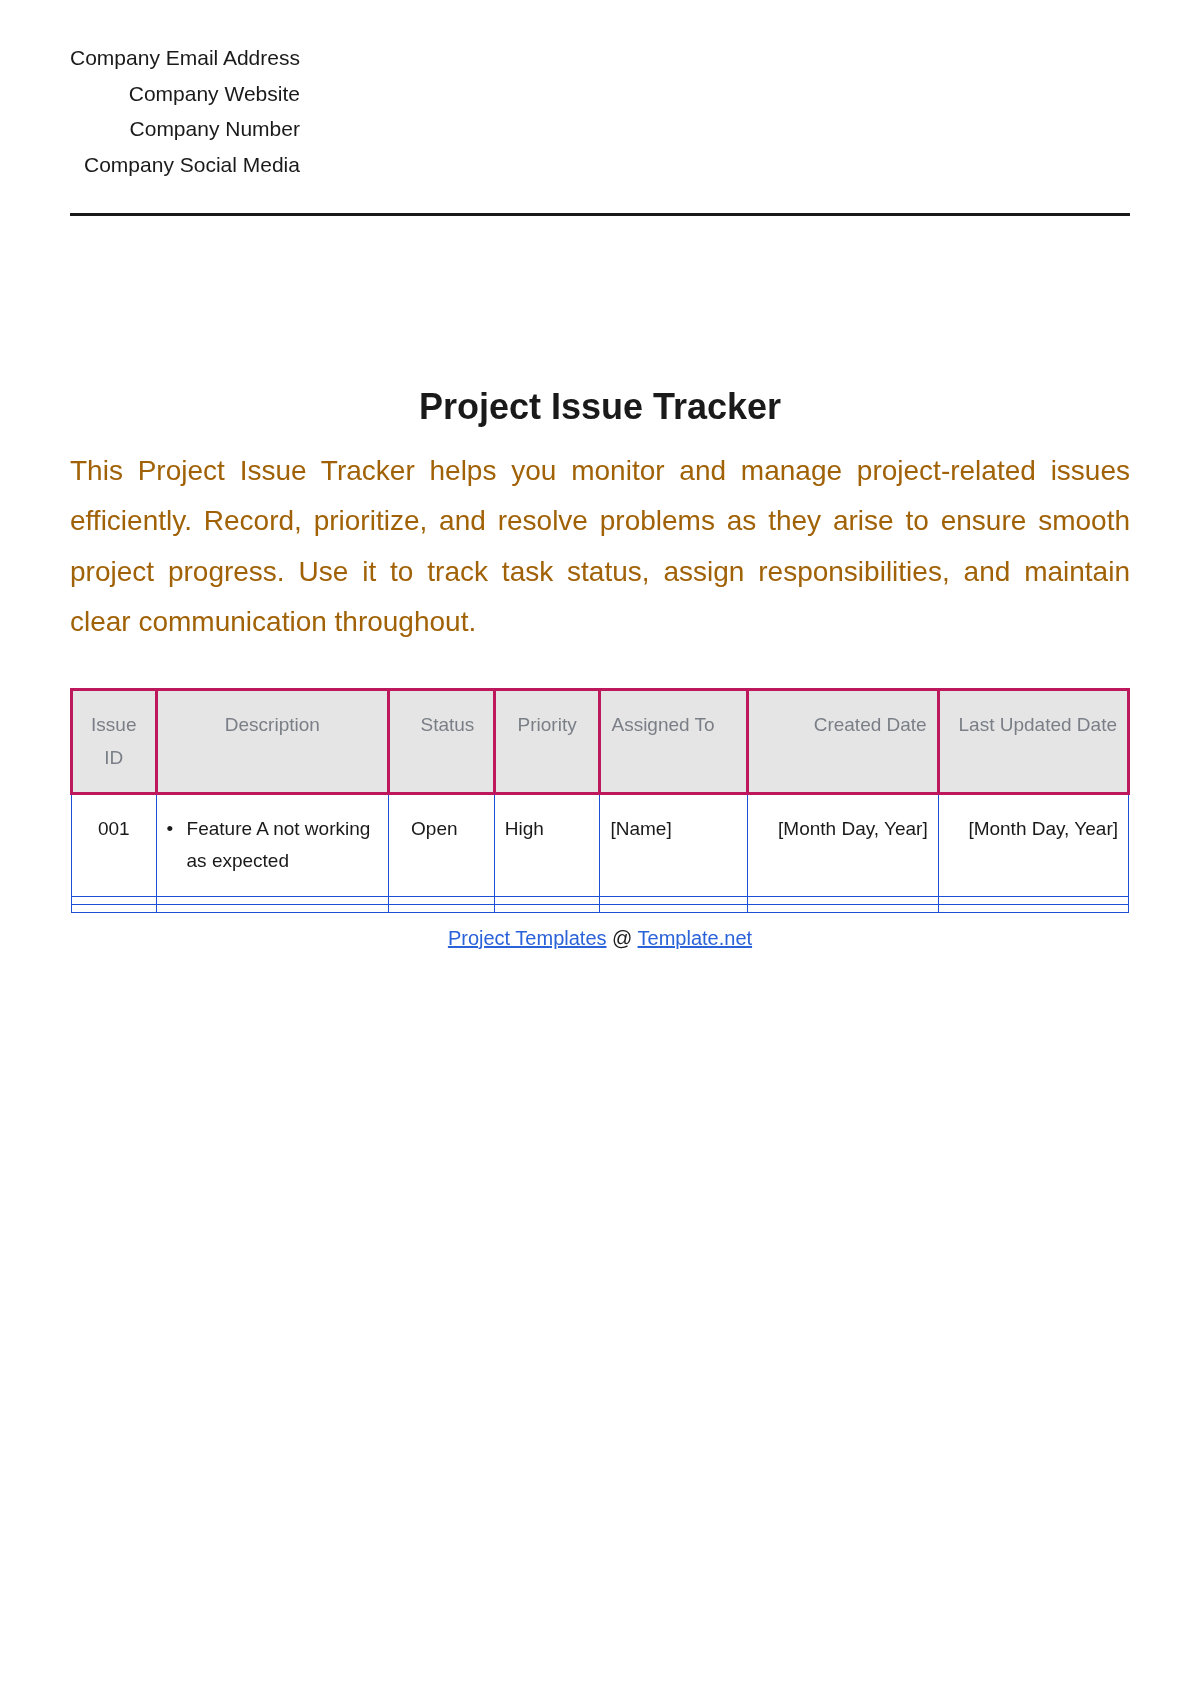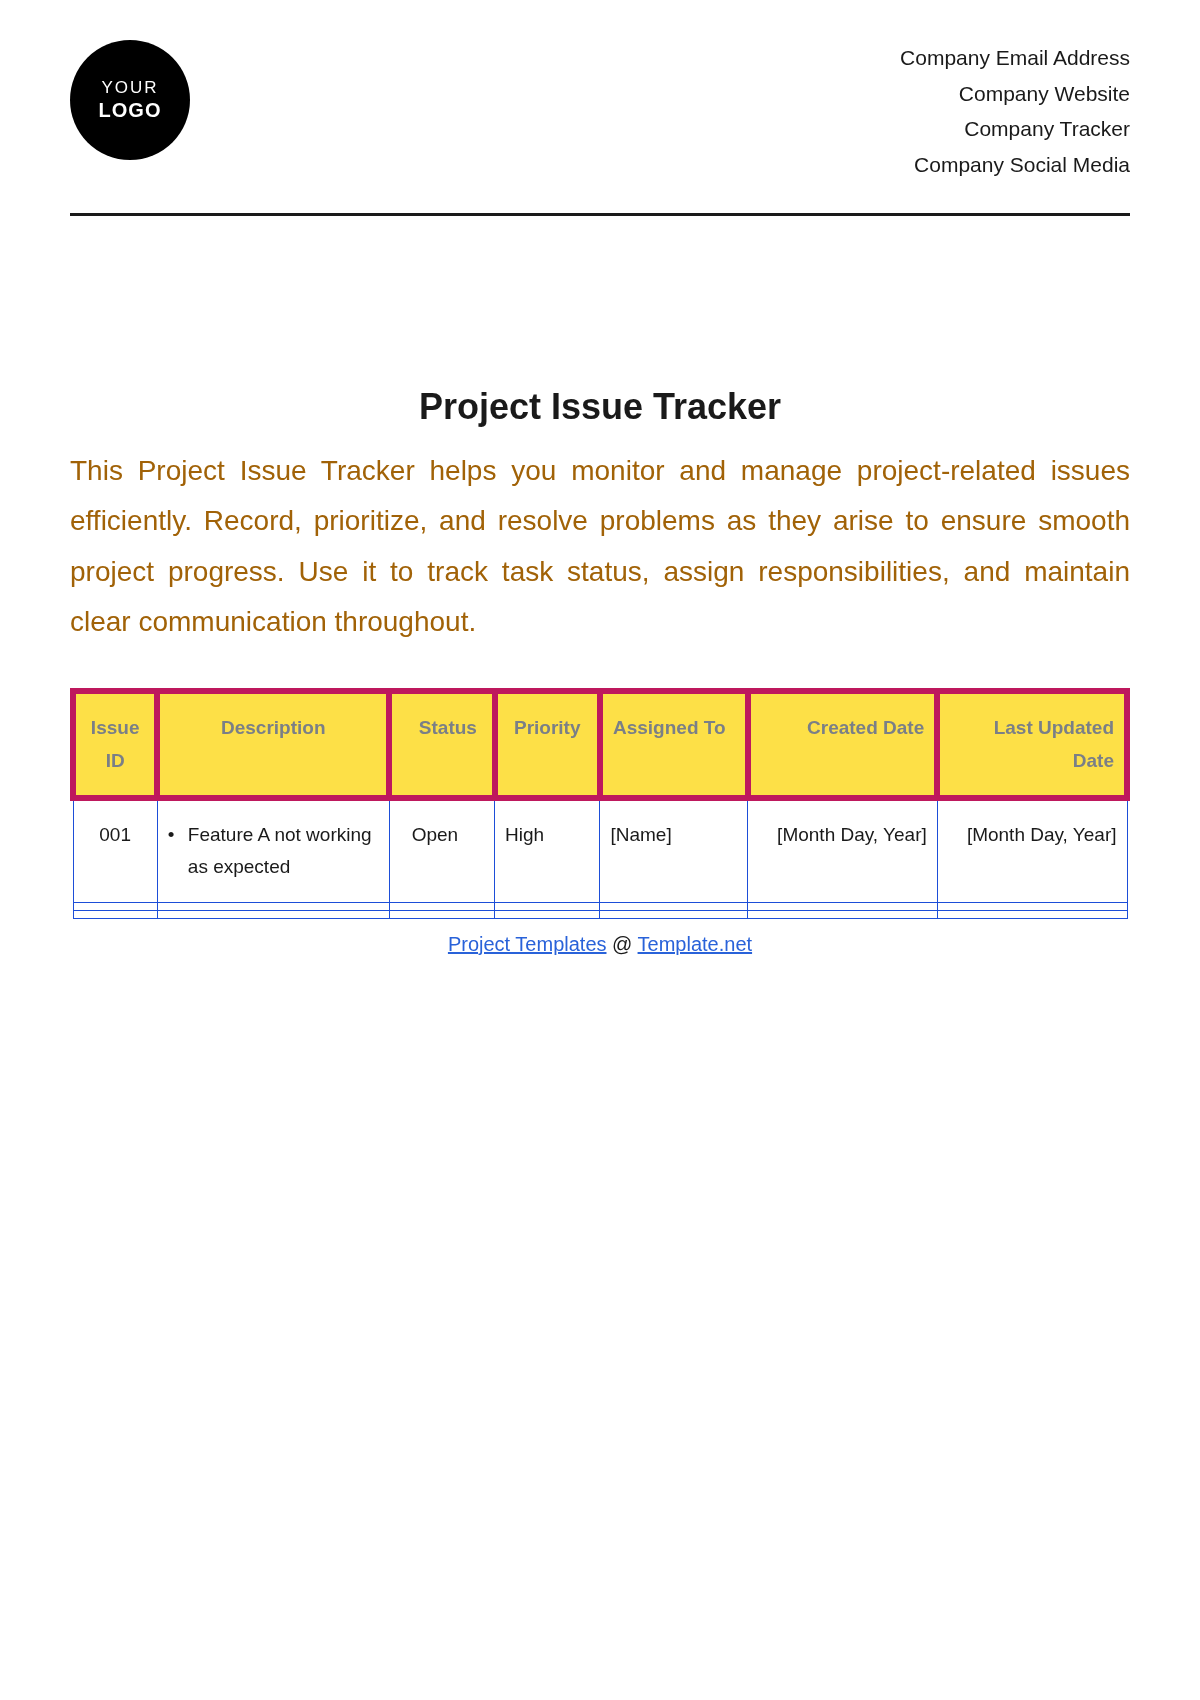--- a/index.html
+++ b/index.html
@@ -67,26 +67,26 @@
       line-height: 1.8;
       text-align: justify;
       margin-bottom: 41px;
     }
     table {
       width: 100%;
       border-collapse: collapse;
       font-size: 19px;
     }
     thead th {
-      background: #fde047;
+      background: #e5e5e5;
       color: #7a7f87;
-      font-weight: 700;
+      font-weight: 400;
       padding: 18px 10px;
       text-align: center;
-      border: 6px solid #be185d;
+      border: 3px solid #be185d;
       vertical-align: top;
       line-height: 1.7;
     }
     tbody td {
       border: 1px solid #1d4ed8;
       padding: 18px 10px;
       vertical-align: top;
       color: #1a1a1a;
       line-height: 1.7;
     }
@@ -121,30 +121,24 @@
     }
     .footer a {
       color: #2962d9;
       text-decoration: underline;
     }
   </style>
 </head>
 <body>
 
 <div class="header">
-  <div class="logo-container">
-    <div class="logo-circle">
-      <span class="logo-line1">YOUR</span>
-      <span class="logo-line2">LOGO</span>
-    </div>
-  </div>
   <div class="company-info">
     <div>Company Email Address</div>
     <div>Company Website</div>
-    <div>Company Tracker</div>
+    <div>Company Number</div>
     <div>Company Social Media</div>
   </div>
 </div>
 
 <h1 class="title">Project Issue Tracker</h1>
 
 <p class="description">This Project Issue Tracker helps you monitor and manage project-related issues efficiently. Record, prioritize, and resolve problems as they arise to ensure smooth project progress. Use it to track task status, assign responsibilities, and maintain clear communication throughout.</p>
 
 <table>
   <thead>

